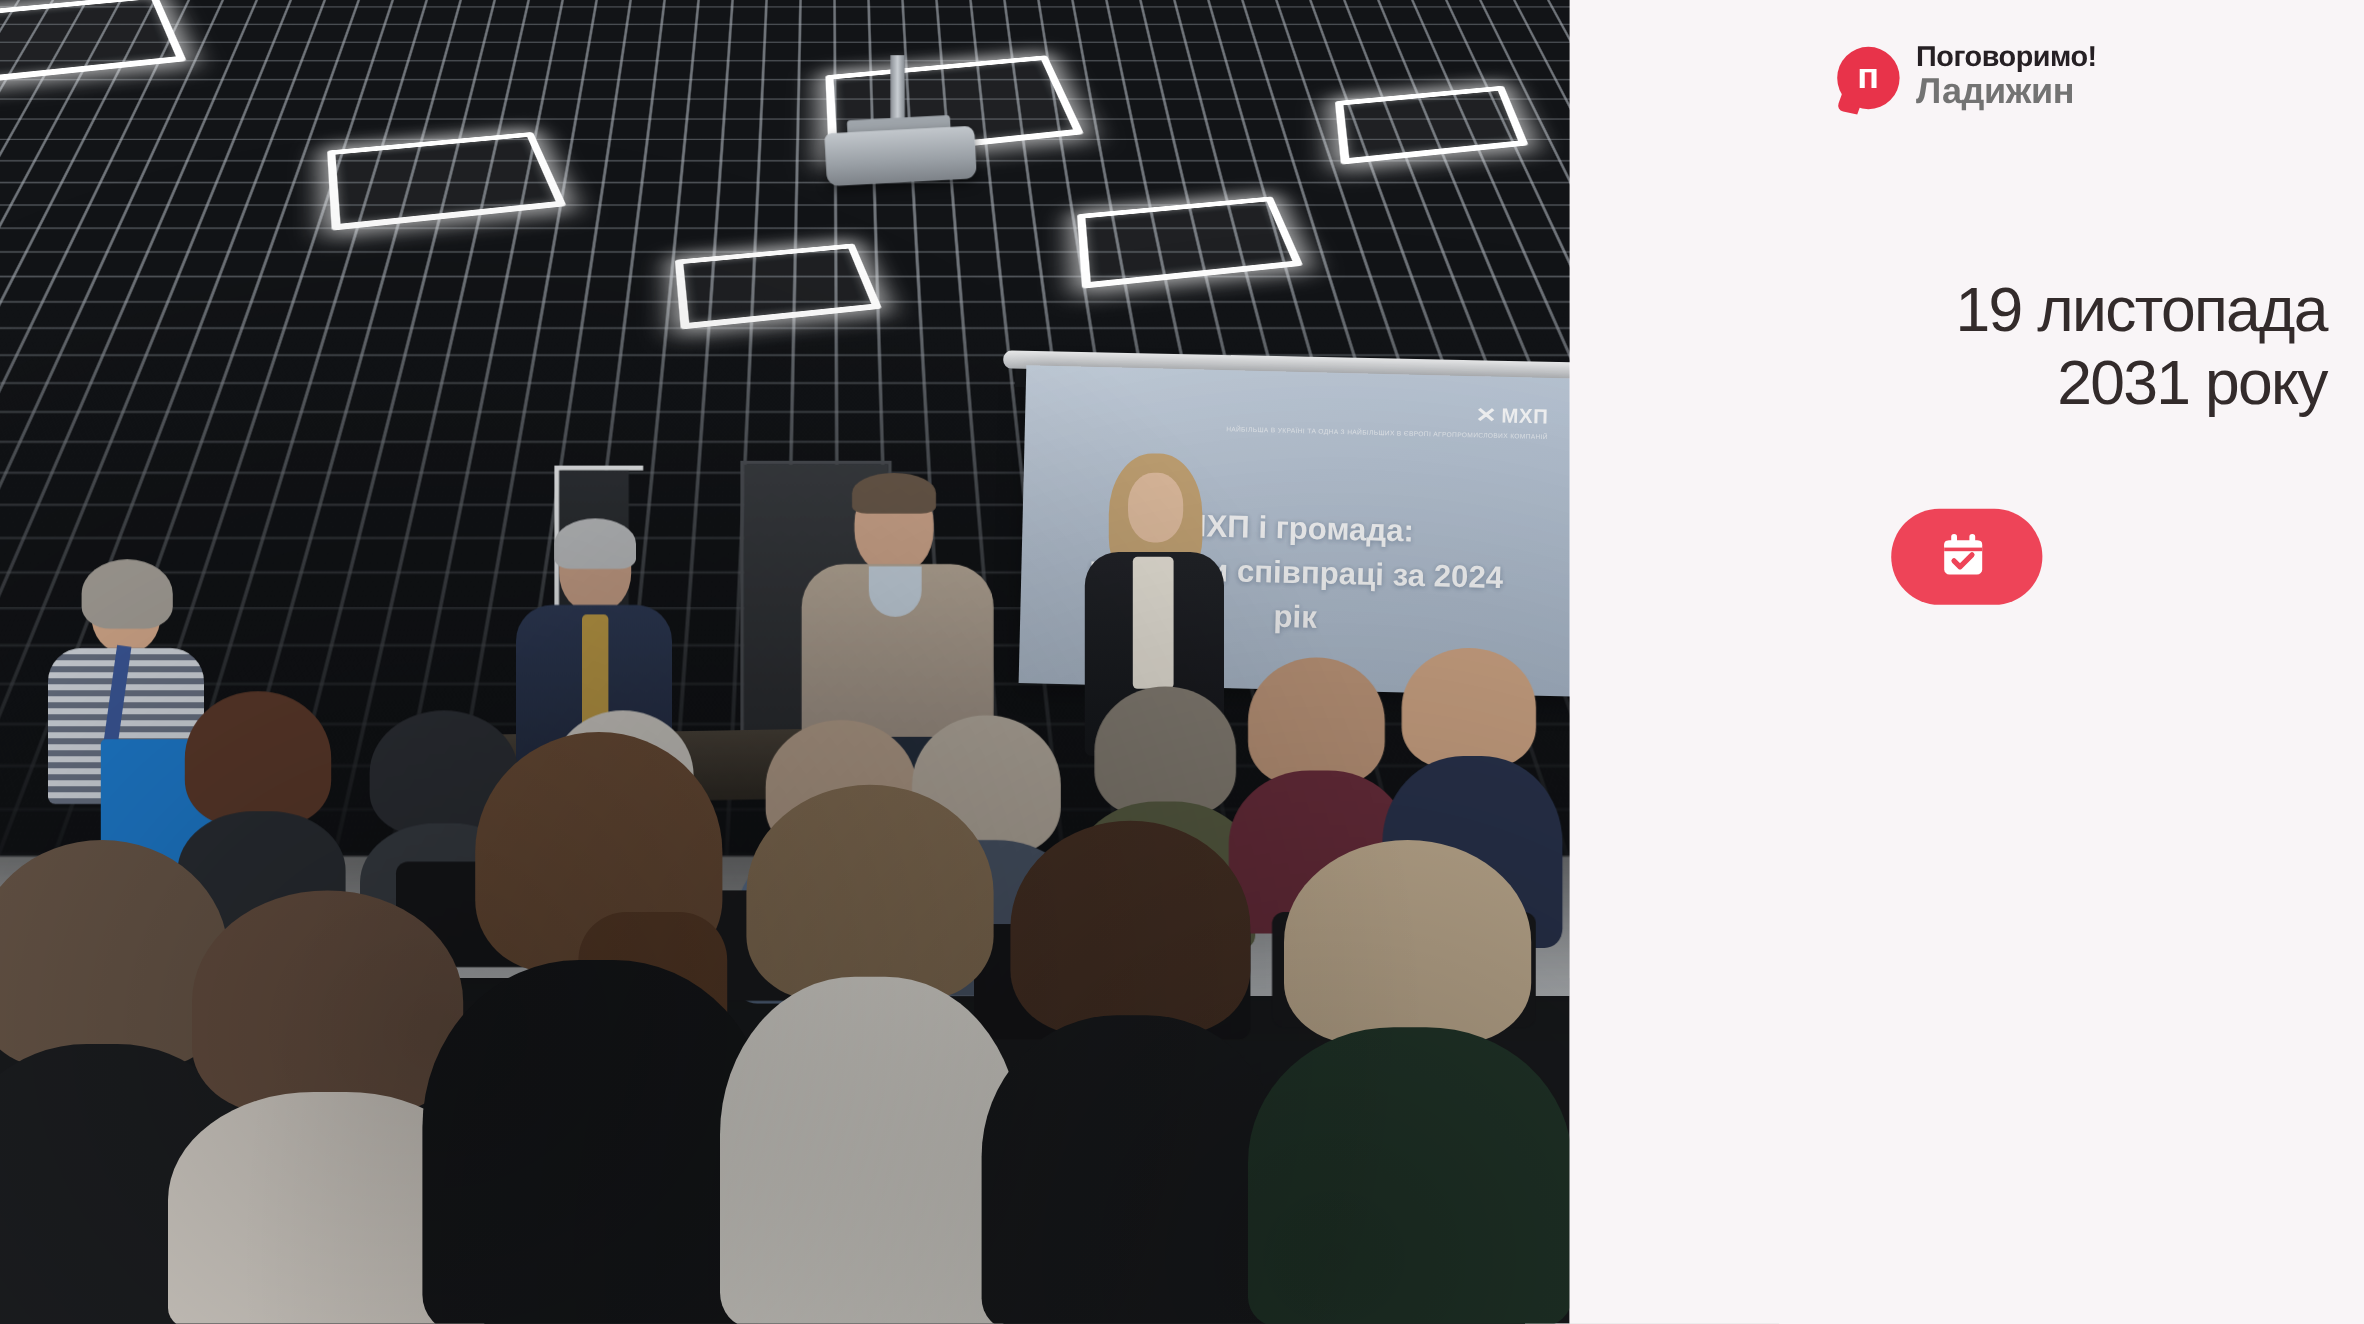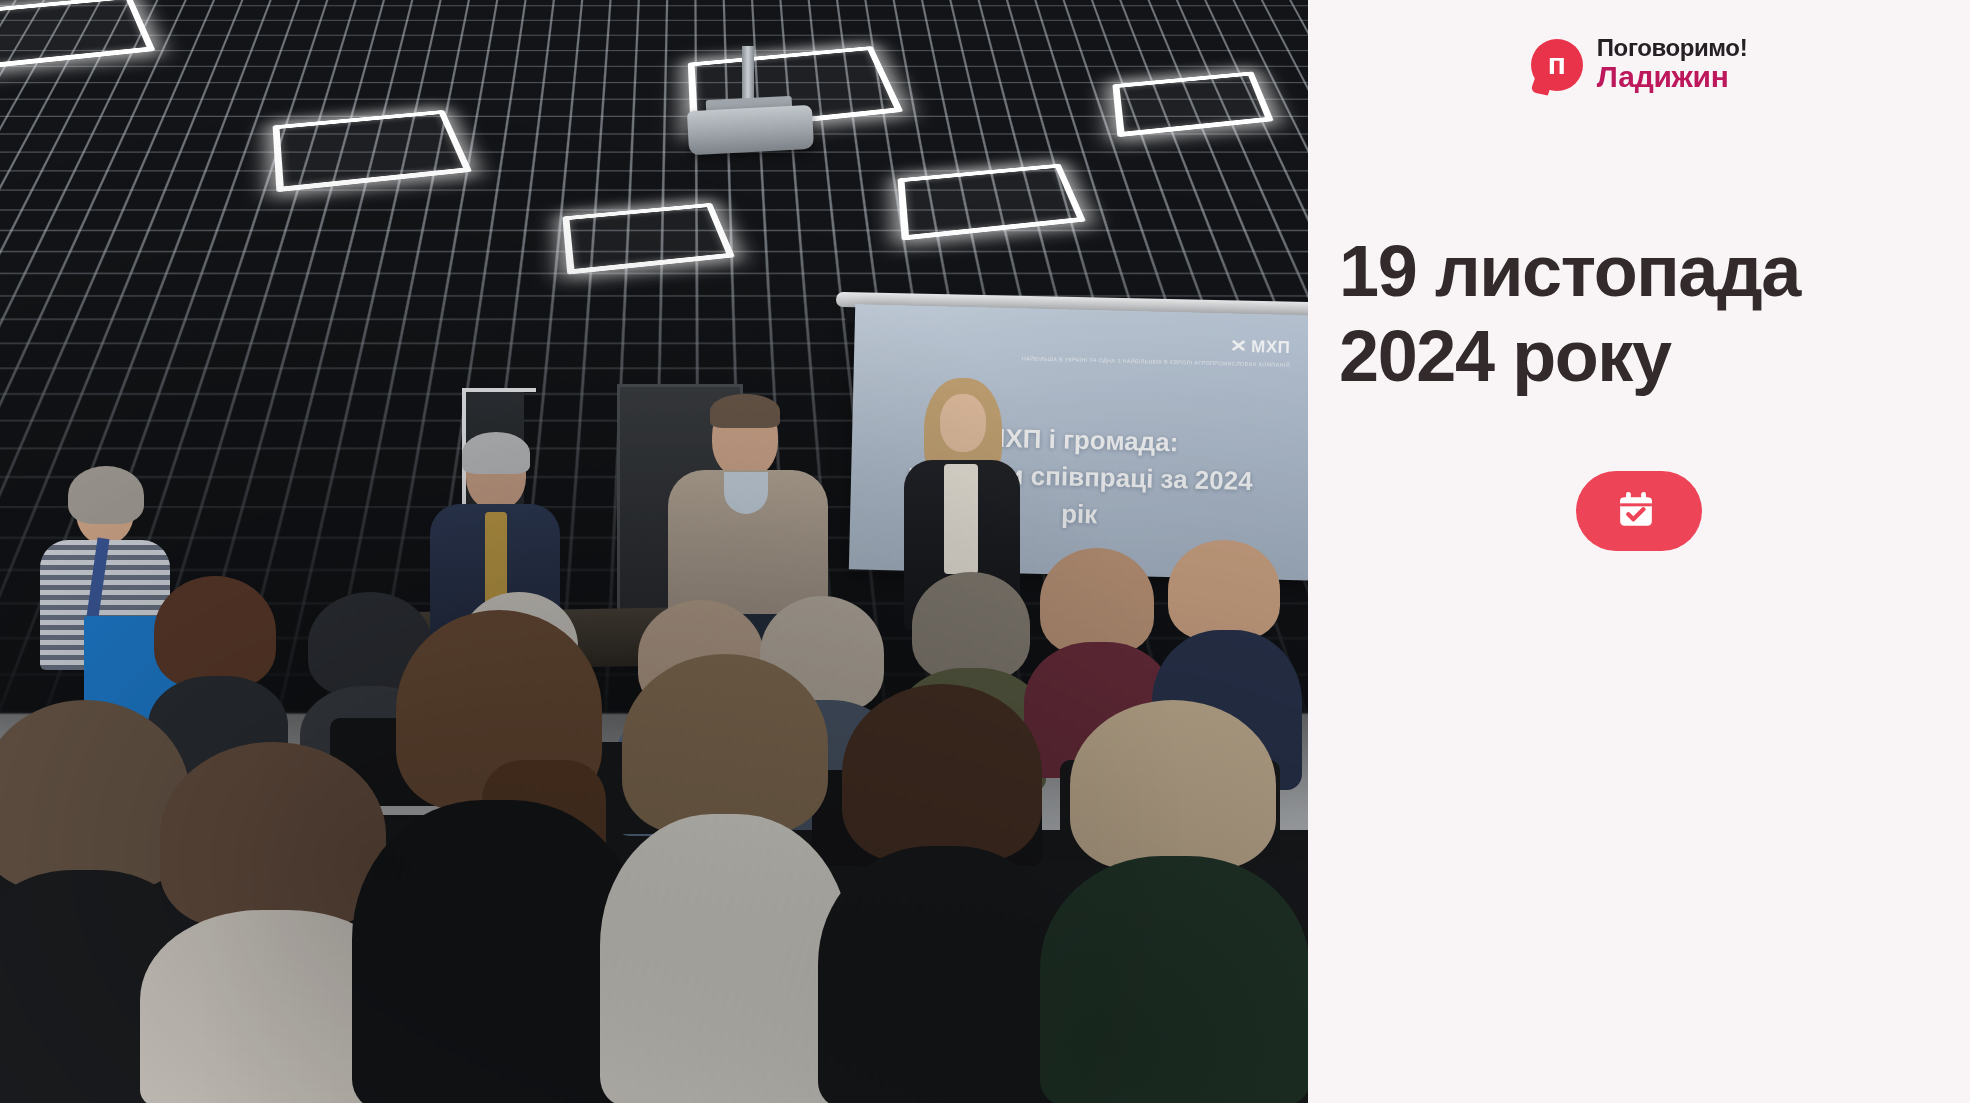--- a/index.html
+++ b/index.html
@@ -200,31 +200,31 @@
     display:flex; align-items:center; justify-content:center;
     color:#ffffff; font-size:30px; font-weight:bold;
     line-height:1; padding-bottom:2px;
     letter-spacing:0;
   }
   .brand-words { line-height:1.02; }
   .brand-top {
     font-size:24px; font-weight:bold; color:#262024; letter-spacing:-.4px;
   }
   .brand-bottom {
-    font-size:30px; font-weight:bold; color:#be185d; letter-spacing:-.3px;
+    font-size:30px; font-weight:bold; color:#737373; letter-spacing:-.3px;
     margin-top:2px;
   }
 
   
   .headline {
     margin-top:136px;
     width:600px;
-    text-align:left;
-    font-size:72px;
-    font-weight:bold;
+    text-align:right;
+    font-size:52px;
+    font-weight:normal;
     line-height:1.18;
     color:#332b2b;
     letter-spacing:-1.4px;
   }
 
   
   .cta {
     margin-top:72px;
     display:inline-flex;
     align-items:center;
@@ -395,21 +395,21 @@
         <div class="brand-letter">п</div>
       </div>
       <div class="brand-words">
         <div class="brand-top">Поговоримо!</div>
         <div class="brand-bottom">Ладижин</div>
       </div>
     </div>
 
     <div class="headline">
       <div>19 листопада</div>
-      <div>2024 року</div>
+      <div>2031 року</div>
     </div>
 
     <button class="cta">
       <span class="cta-icon">
         <svg viewBox="0 0 24 24" width="40" height="40" aria-hidden="true">
           <rect x="2.5" y="4.5" width="19" height="17" rx="2.6" fill="#ffffff"></rect>
           <rect x="2.5" y="4.5" width="19" height="4.2" rx="2.0" fill="#ffffff"></rect>
           <rect x="6" y="1.2" width="2.9" height="5" rx="1.4" fill="#ffffff"></rect>
           <rect x="15.1" y="1.2" width="2.9" height="5" rx="1.4" fill="#ffffff"></rect>
           <rect x="2.5" y="8.0" width="19" height="1.8" fill="#ee4458"></rect>

